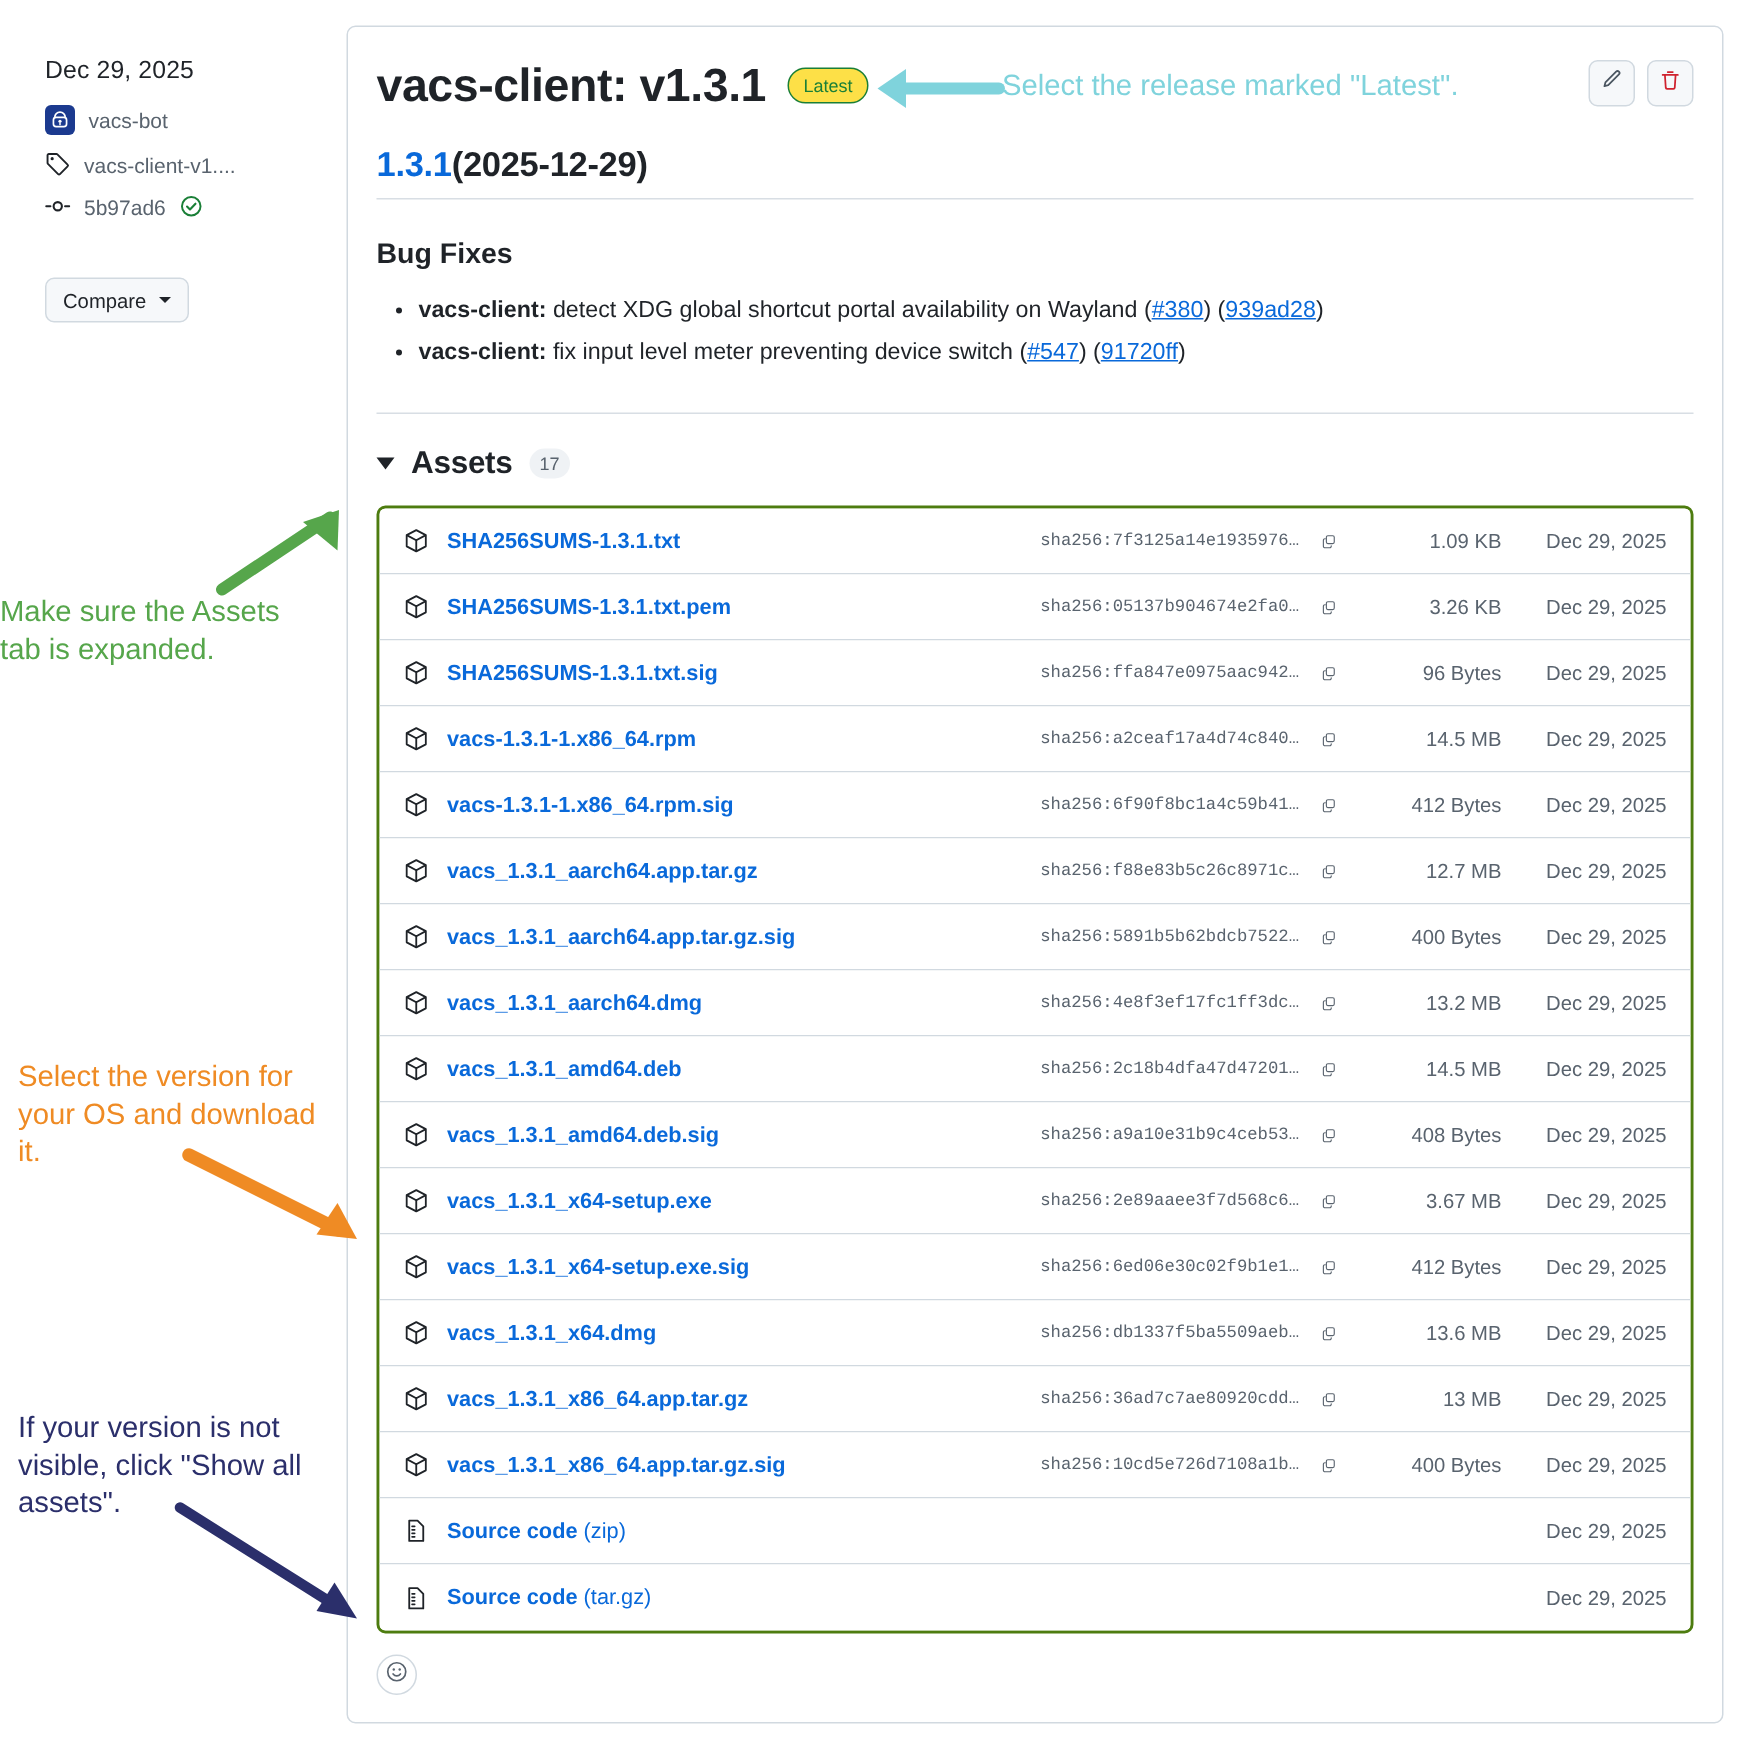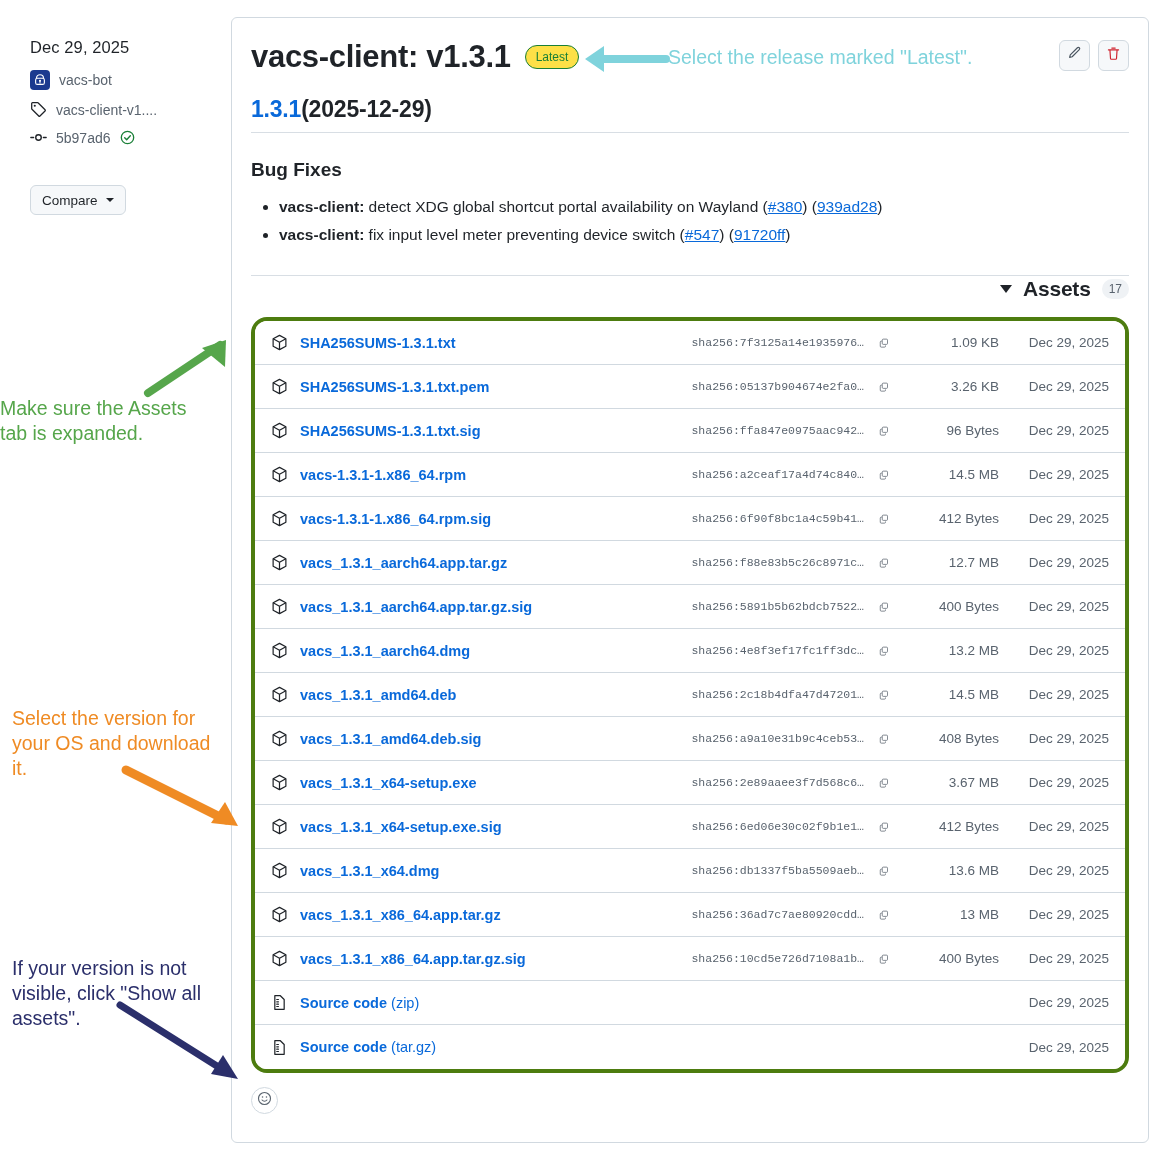--- a/index.html
+++ b/index.html
@@ -157,44 +157,43 @@
     height: 1px;
     background: #d8dee4;
   }
 
   
   .assets-wrap { padding: 0 19px 0 19px; }
   .assets-head {
     display: flex;
     align-items: center;
     gap: 11px;
-    margin-top: 1px;
+    margin-top: 21px;
     margin-bottom: 16px;
-    justify-content: flex-end;
   }
   .tri-down {
     width: 0; height: 0;
     border-left: 6px solid transparent;
     border-right: 6px solid transparent;
     border-top: 8px solid #1f2328;
   }
   .assets-title { font-size: 21px; font-weight: 600; letter-spacing: -0.2px; }
   .count-pill {
     display: inline-flex; align-items: center; justify-content: center;
     min-width: 24px; height: 20px;
     padding: 0 7px;
     border-radius: 10px;
     background: #eff2f5;
     color: #59636e;
     font-size: 12px;
   }
 
   .assets-table {
-    border: 4px solid #4d7c0f;
-    border-radius: 16px;
+    border: 2px solid #4d7c0f;
+    border-radius: 6px;
     overflow: hidden;
   }
   .asset-row {
     display: flex;
     align-items: center;
     height: 44px;
     border-bottom: 1px solid #d1d9e0;
     padding: 0 16px 0 16px;
     background: #ffffff;
   }
@@ -270,21 +269,21 @@
     font-weight: 400;
     white-space: pre-line;
     text-shadow:
       0 0 3px #fff, 0 0 3px #fff, 0 0 3px #fff,
       1px 1px 2px #fff, -1px 1px 2px #fff, 1px -1px 2px #fff, -1px -1px 2px #fff;
     pointer-events: none;
   }
   .anno-teal { color: #7fd3dc; }
   .anno-green { color: #56a64b; }
   .anno-orange { color: #ef8b24; }
-  .anno-navy { color: #2b2f6b; margin-top: 16px; }
+  .anno-navy { color: #2b2f6b; }
 
   .anno-arrow { position: absolute; pointer-events: none; }
 </style>
 </head>
 <body>
 
 <div class="page">
 
   <div class="sidebar">
     <div class="sidebar-date">Dec 29, 2025</div>

